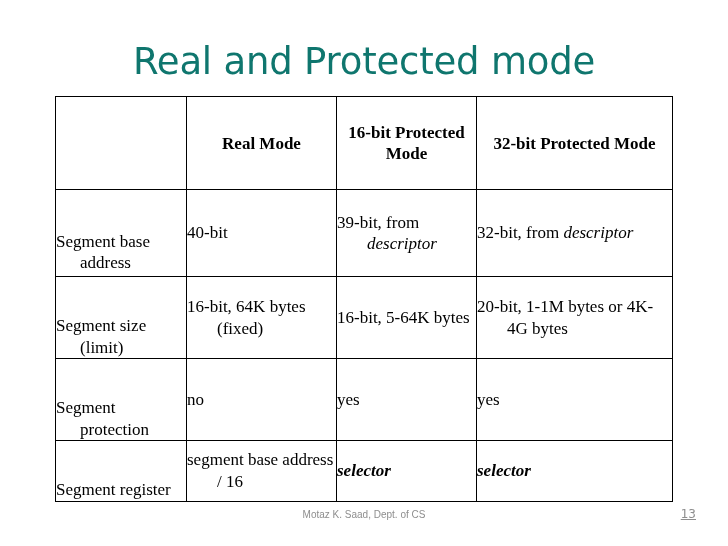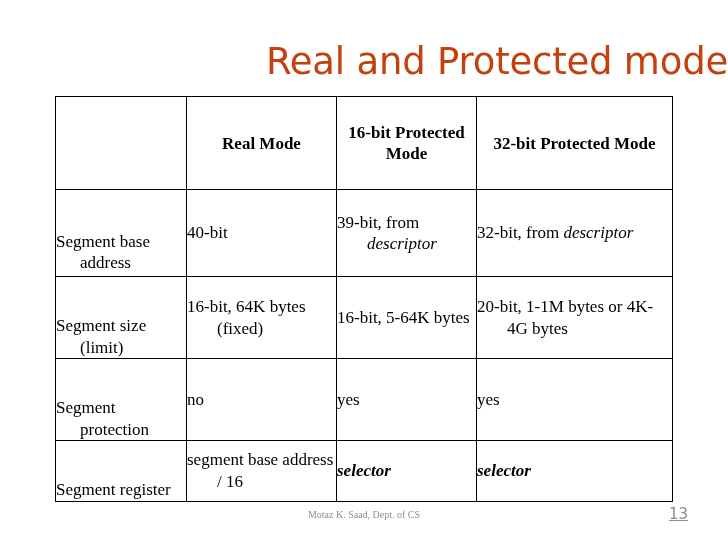--- a/index.html
+++ b/index.html
@@ -22,27 +22,27 @@
     inset: 0;
     background: #ffffff;
   }
 
   
   #slide-title {
     position: absolute;
     left: 0;
     top: 40px;
     width: 728px;
-    text-align: right;
+    text-align: center;
     font-family: "DejaVu Sans", "Liberation Sans", sans-serif;
     font-weight: 400;
     font-size: 37px;
     line-height: 44px;
     letter-spacing: -0.2px;
-    color: #c2410c;
+    color: #0f766e;
     white-space: nowrap;
   }
 
   
   #mode-table {
     position: absolute;
     left: 55px;
     top: 96px;
     width: 617px;
     border-collapse: collapse;
@@ -108,31 +108,31 @@
   i.it { font-style: italic; }
   b.bi { font-weight: bold; font-style: italic; }
 
   
   #footer-author {
     position: absolute;
     left: 0;
     top: 508px;
     width: 728px;
     text-align: center;
-    font-family: Liberation Serif, serif;
+    font-family: Liberation Sans, sans-serif;
     font-size: 10px;
     line-height: 13px;
     color: #8e8e8e;
   }
   #footer-pagenum {
     position: absolute;
-    right: 40px;
+    right: 32px;
     top: 508px;
     font-family: "DejaVu Sans", "Liberation Sans", sans-serif;
-    font-size: 15px;
+    font-size: 12px;
     line-height: 13px;
     color: #8e8e8e;
     text-decoration: underline;
   }
 </style>
 </head>
 <body>
 
 <div id="slide">
 

